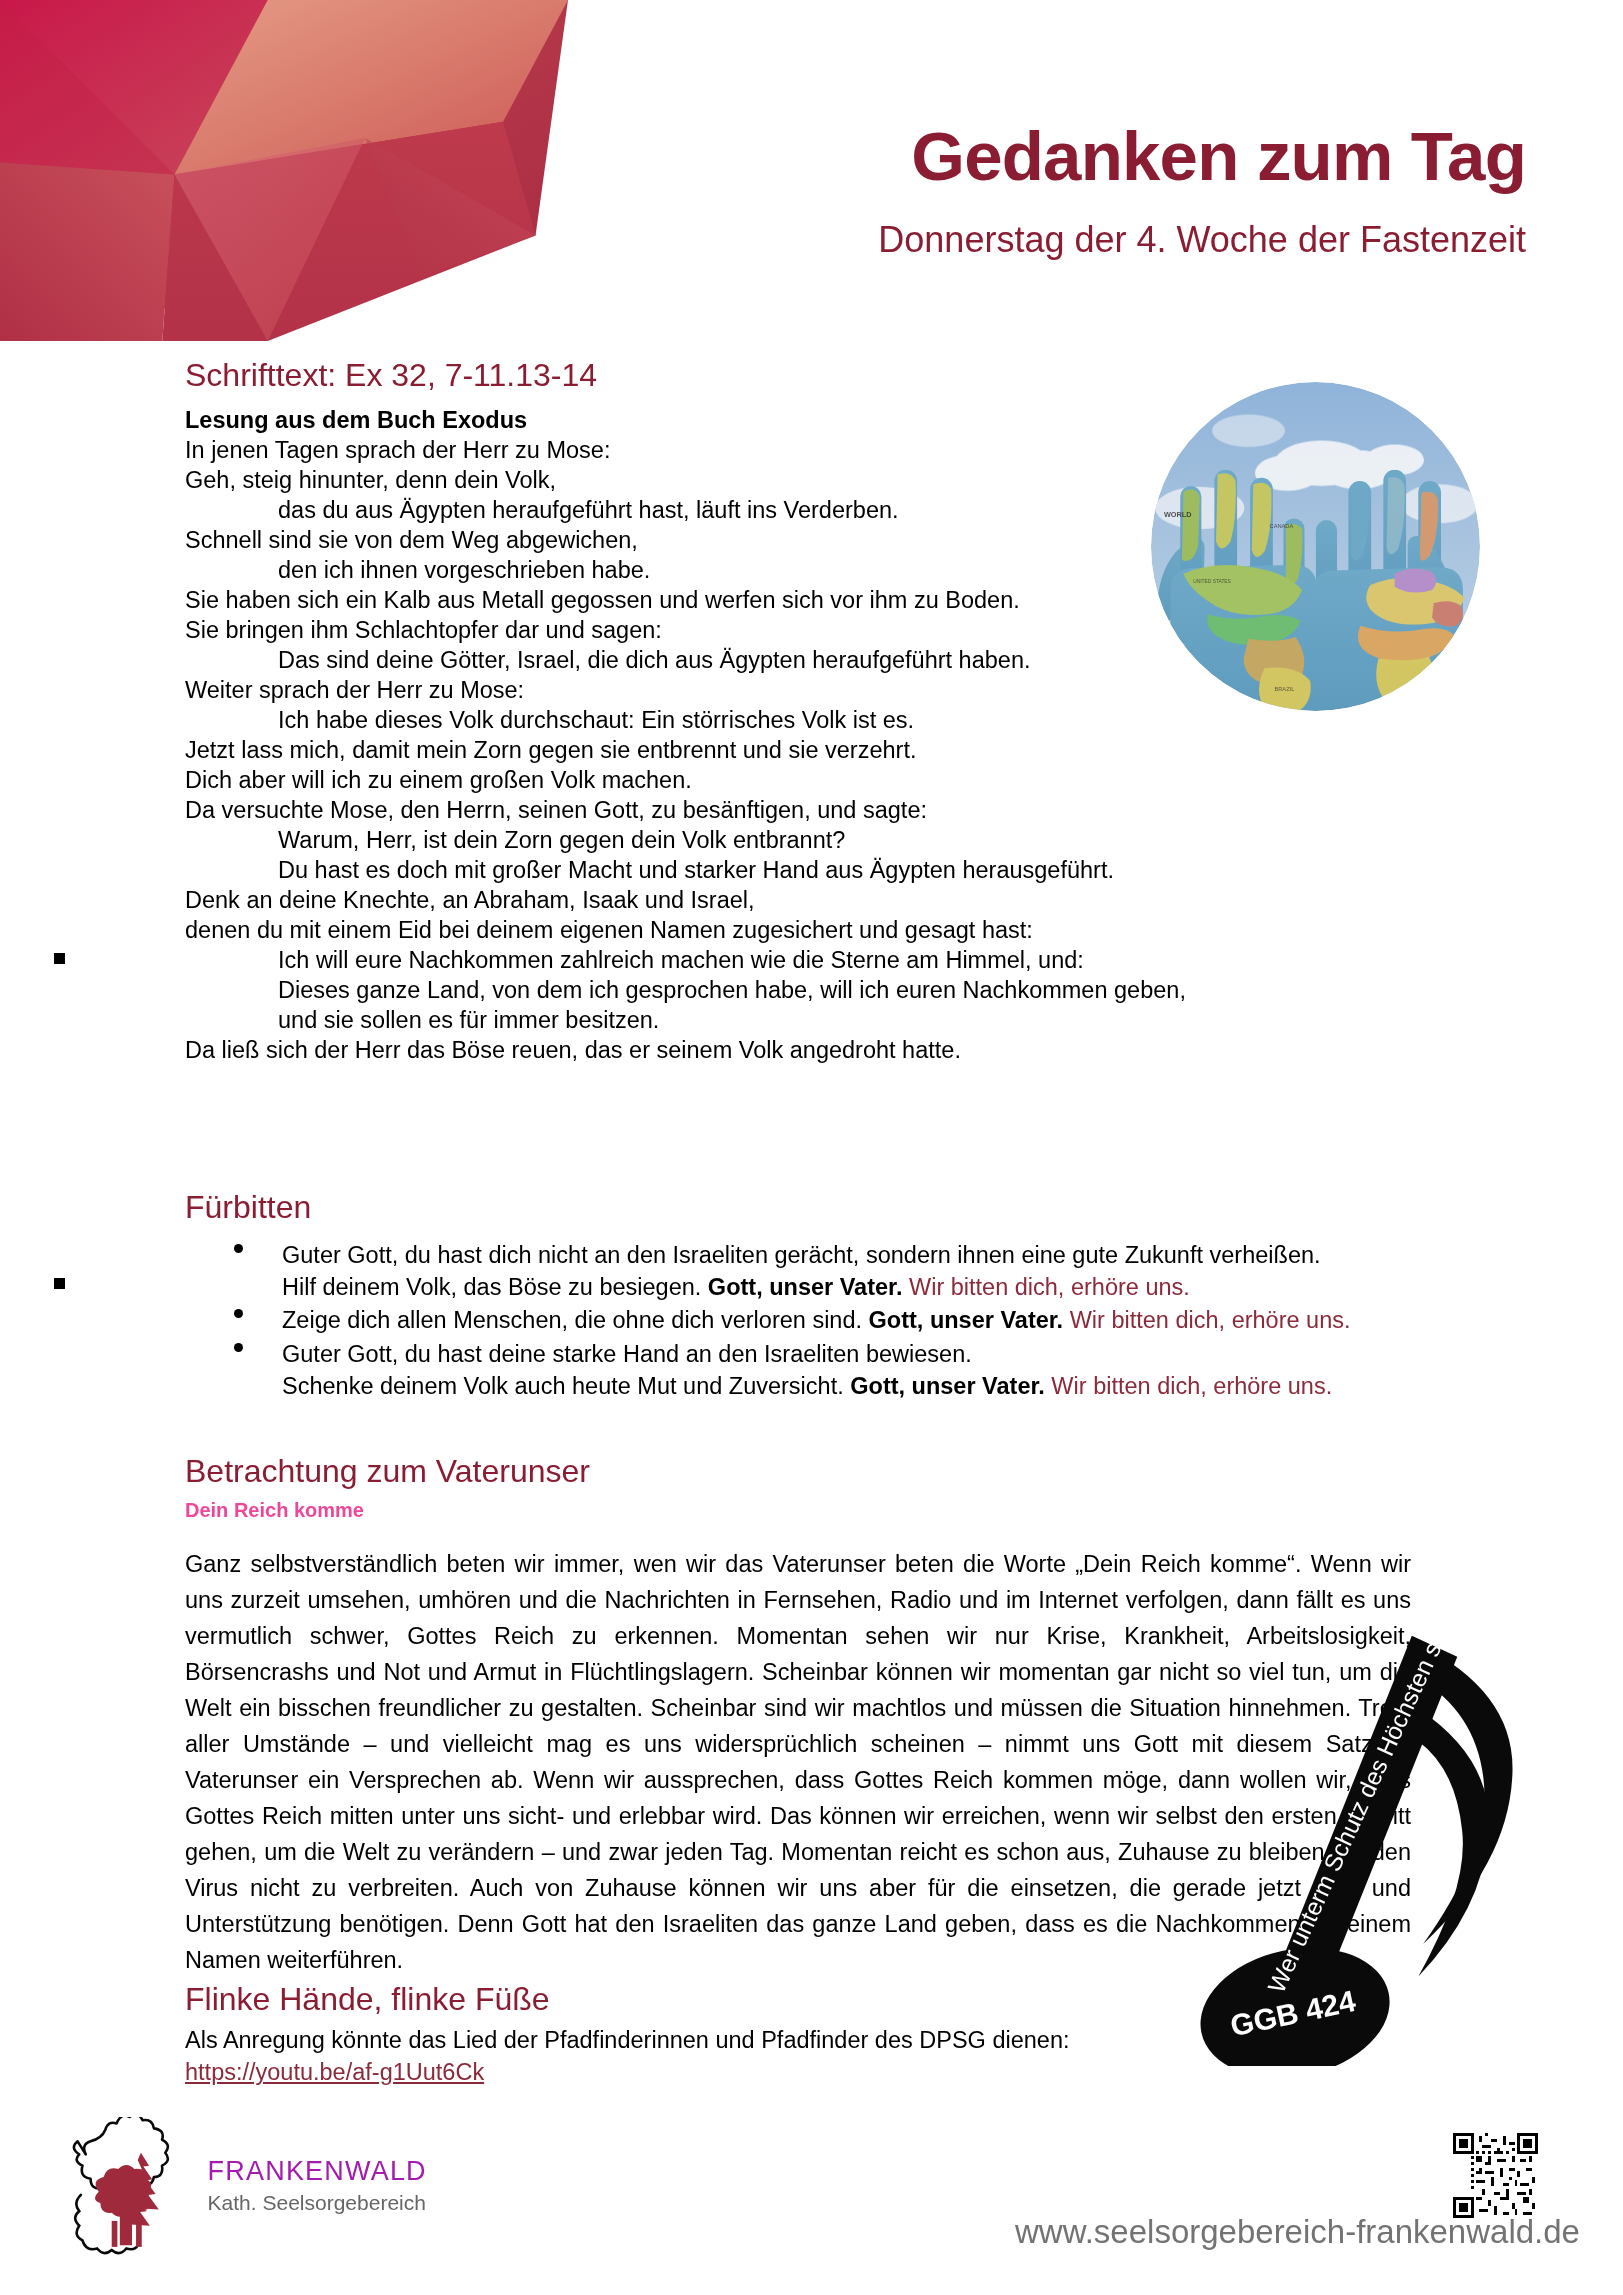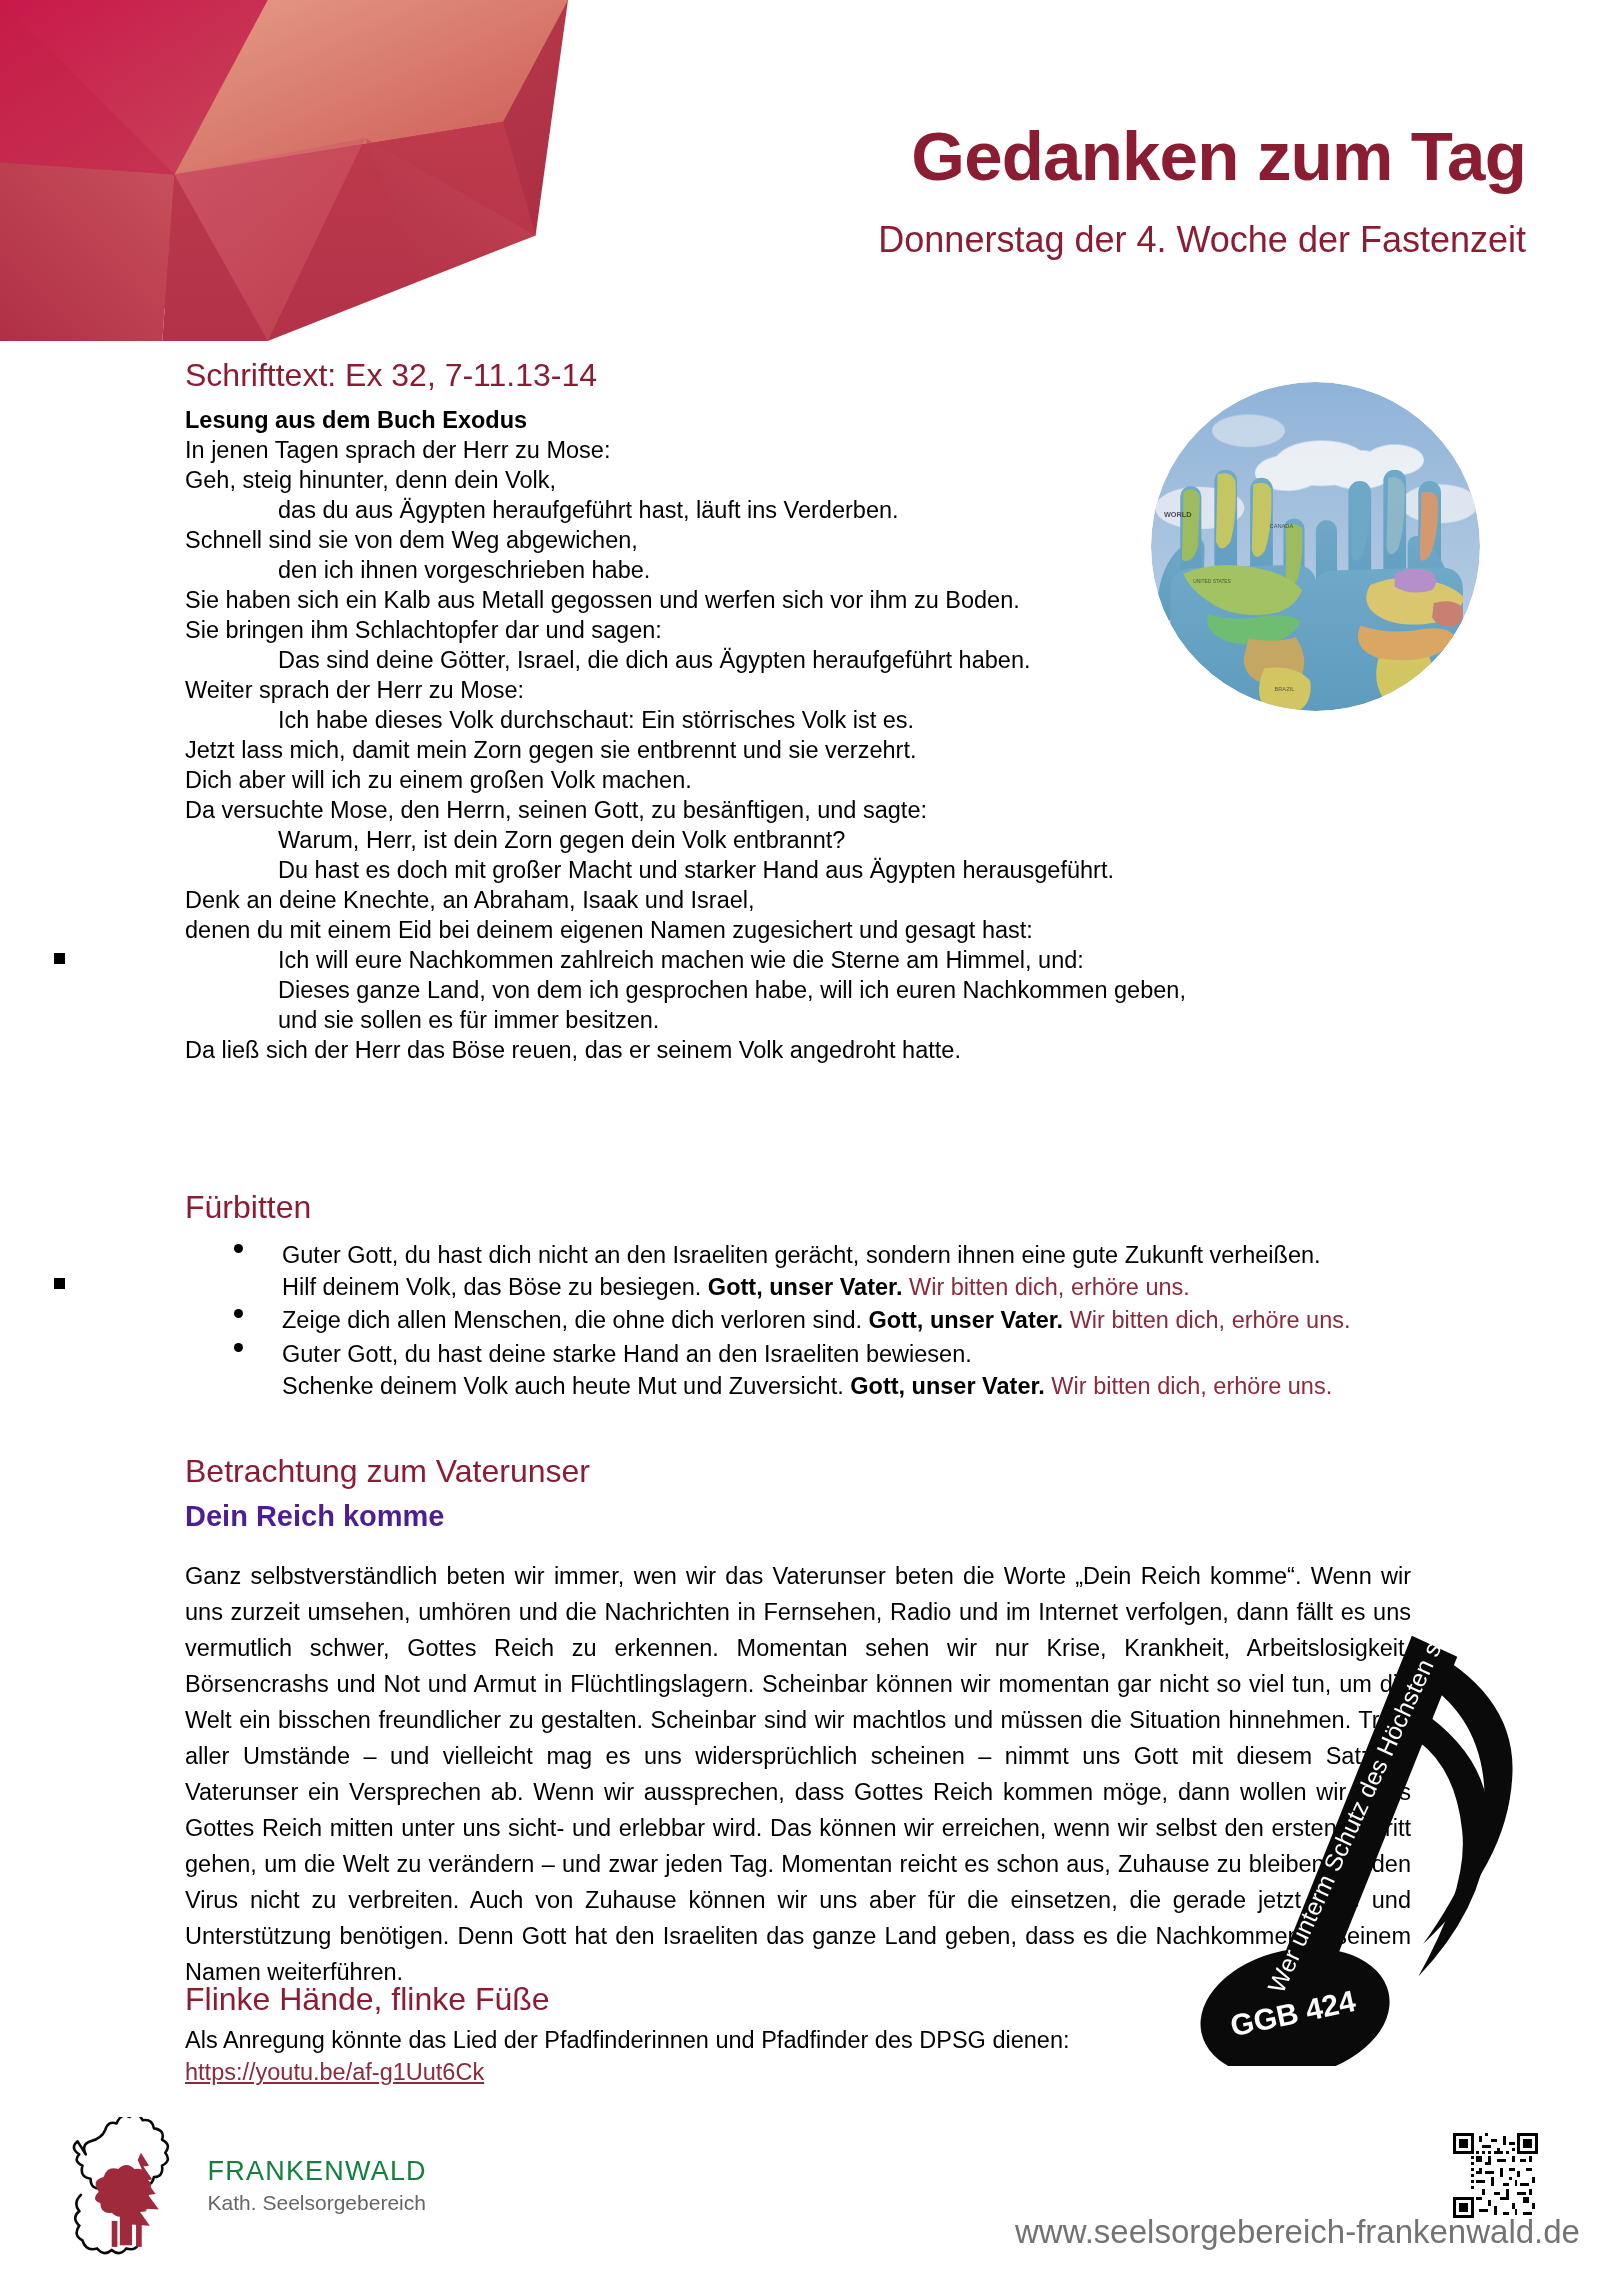--- a/index.html
+++ b/index.html
@@ -37,21 +37,21 @@
     color:#8B1D33;
     white-space:nowrap;
   }
 
   
   .sec-head{
     color:#8B1D33;
     font-size:32px;line-height:1.15;font-weight:normal;
   }
   .sub-head{
-    color:#4c1d95;font-weight:bold;font-size:29px;line-height:1.25;
+    color:#ec4899;font-weight:bold;font-size:20px;line-height:1.25;
   }
 
   
   .scripture{
     position:absolute;left:185px;top:357px;width:958px;
   }
   .scripture .sec-head{margin:0 0 11.4px 0;}
   .sline{
     font-size:23.5px;line-height:30px;color:#000;
     white-space:nowrap;
@@ -117,21 +117,21 @@
 
   
   .footer-logo{
     position:absolute;left:71px;top:2109px;width:341px;height:154px;
     display:flex;align-items:center;gap:14.6px;
   }
   .logo-mark{width:122px;height:138px;flex:0 0 122px;}
   .logo-mark svg{display:block;width:122px;height:138px;}
   .logo-text{display:flex;flex-direction:column;justify-content:center;}
   .logo-title{
-    font-size:27px;letter-spacing:1.2px;color:#15803d;line-height:1.1;
+    font-size:27px;letter-spacing:1.2px;color:#a21caf;line-height:1.1;
   }
   .logo-sub{
     font-size:21px;color:#666;line-height:1.2;margin-top:4px;
   }
 
   .qr-code{
     position:absolute;left:1453px;top:2133px;width:85px;height:85px;
   }
   .qr-code svg{display:block;width:85px;height:85px;}
 

